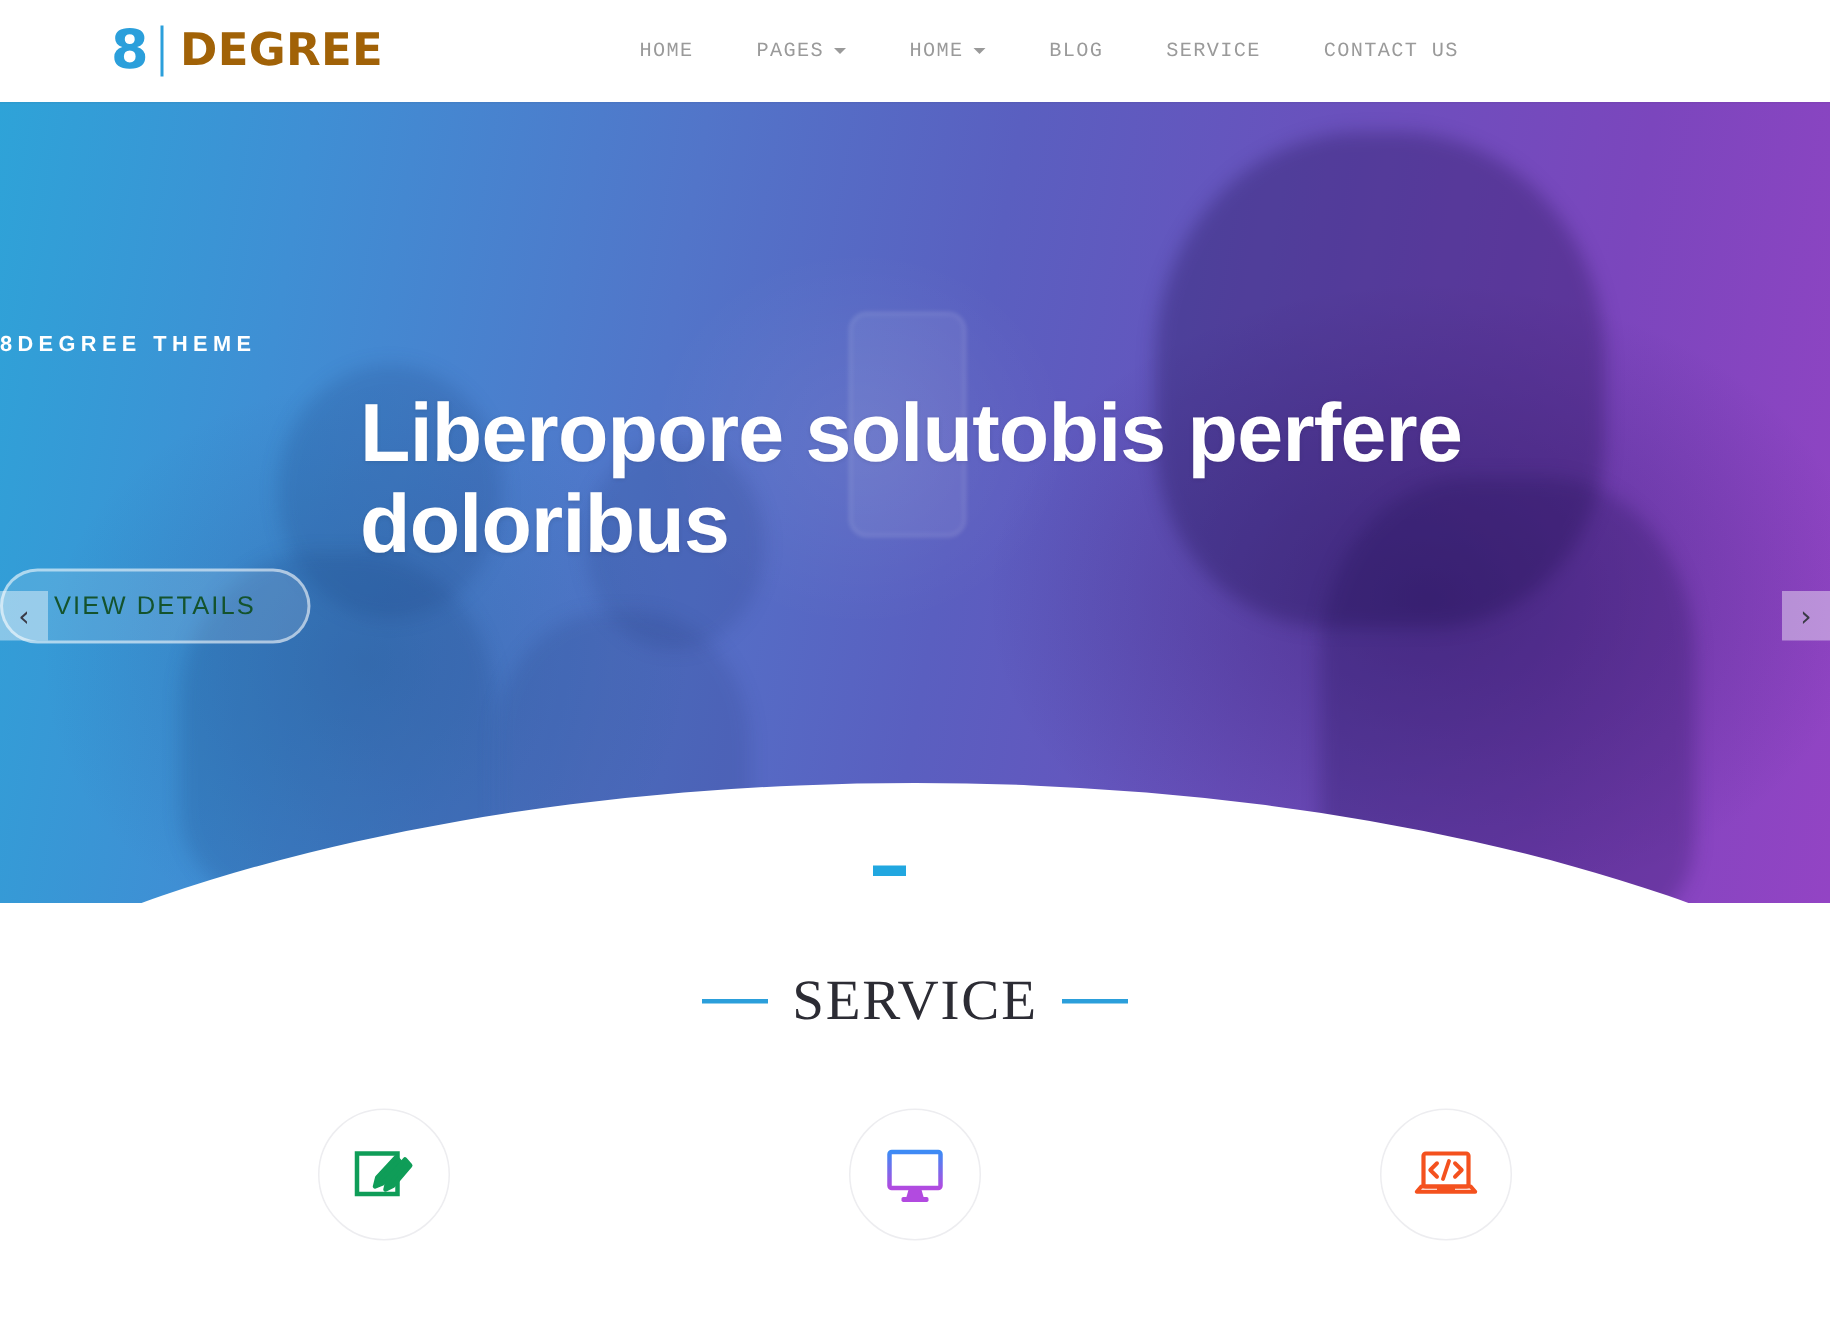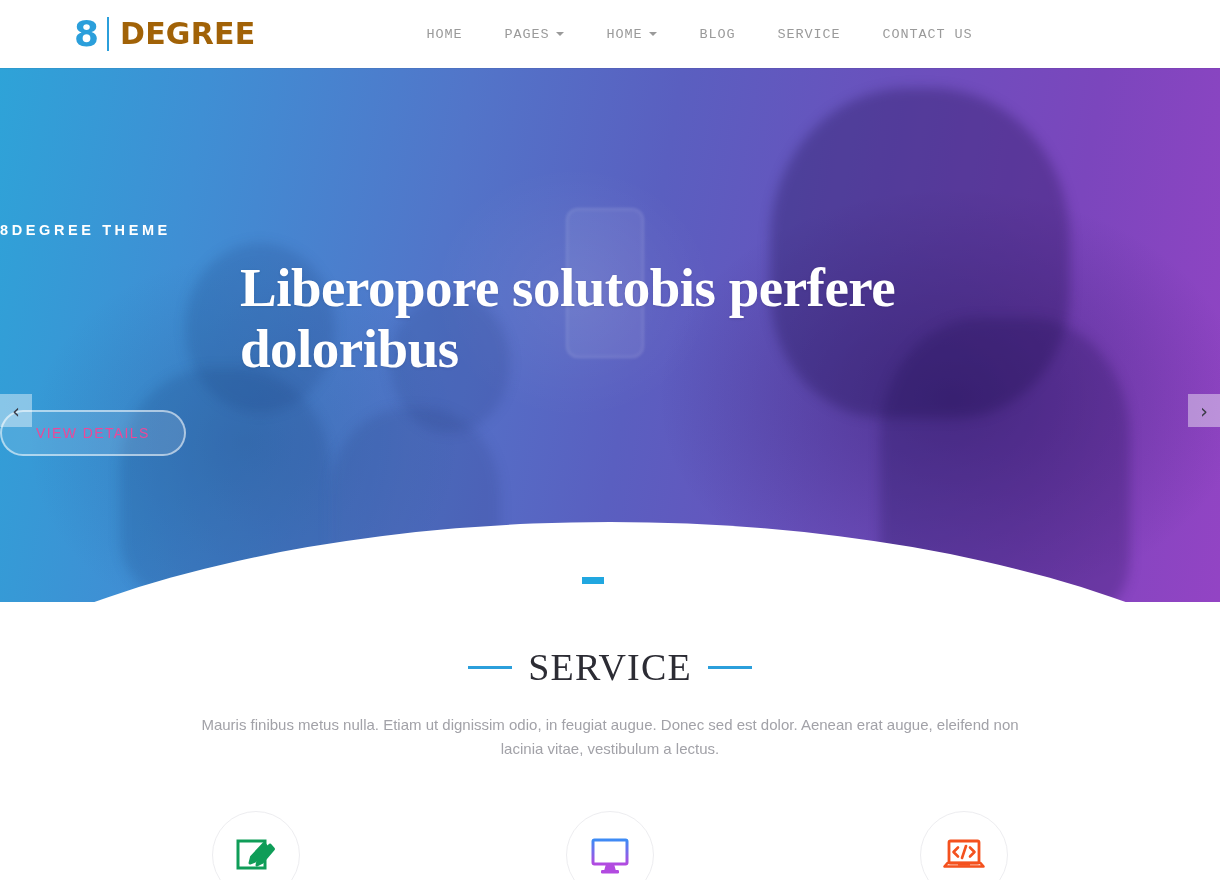--- a/index.html
+++ b/index.html
@@ -149,39 +149,38 @@
     z-index: 5;
   }
   .hero-subtitle {
     color: #ffffff;
     font-size: 14.5px;
     font-weight: 700;
     letter-spacing: 3.6px;
     margin-bottom: 20px;
   }
   .hero-title {
-    font-family: Liberation Serif, serif;
+    font-family: Liberation Sans, sans-serif;
     color: #ffffff;
     font-size: 55px;
     font-weight: 700;
     line-height: 1.1;
     letter-spacing: -0.5px;
     max-width: 740px;
     margin: 0 auto;
     text-shadow: 0 1px 3px rgba(0,0,0,0.10);
   }
   .hero-btn {
     display: inline-block;
-    margin-top: 31px;
     padding: 13px 34px;
     border: 2px solid rgba(255,255,255,0.55);
     border-radius: 30px;
     background: rgba(255,255,255,0.13);
-    color: #ec4899;
-    font-size: 14px;
+    color: #14532d;
+    font-size: 17px;
     letter-spacing: 1.4px;
     text-decoration: none;
     cursor: pointer;
   }
 
   .slider-arrow {
     position: absolute;
     top: 326px;
     width: 32px;
     height: 33px;
@@ -354,21 +353,20 @@
   </section>
 
   <section class="service-section">
 
     <div class="section-heading">
       <span class="heading-rule"></span>
       <h2 class="section-title">SERVICE</h2>
       <span class="heading-rule"></span>
     </div>
 
-    <p class="section-desc">Mauris finibus metus nulla. Etiam ut dignissim odio, in feugiat augue. Donec sed est dolor. Aenean erat augue, eleifend non lacinia vitae, vestibulum a lectus.</p>
 
     <div class="service-grid">
 
       <div class="service-item">
         <div class="service-icon-circle">
           <svg width="46" height="46" viewBox="0 0 46 46">
             <rect x="5" y="9" width="27" height="27" fill="none" stroke="#0f9d58" stroke-width="3"></rect>
             <g stroke="#0c7f47" stroke-width="3" fill="none" stroke-linecap="round" stroke-linejoin="round">
               <path d="M17 31 L18.5 25 L31 11.5 L34.5 15.5 L22 29 Z" fill="#0f9d58" stroke="#0f9d58"></path>
               <path d="M24 33 L25.5 26.5 L37 13 L40.5 17 L29 30.5 Z" fill="#0f9d58" stroke="#0f9d58"></path>

